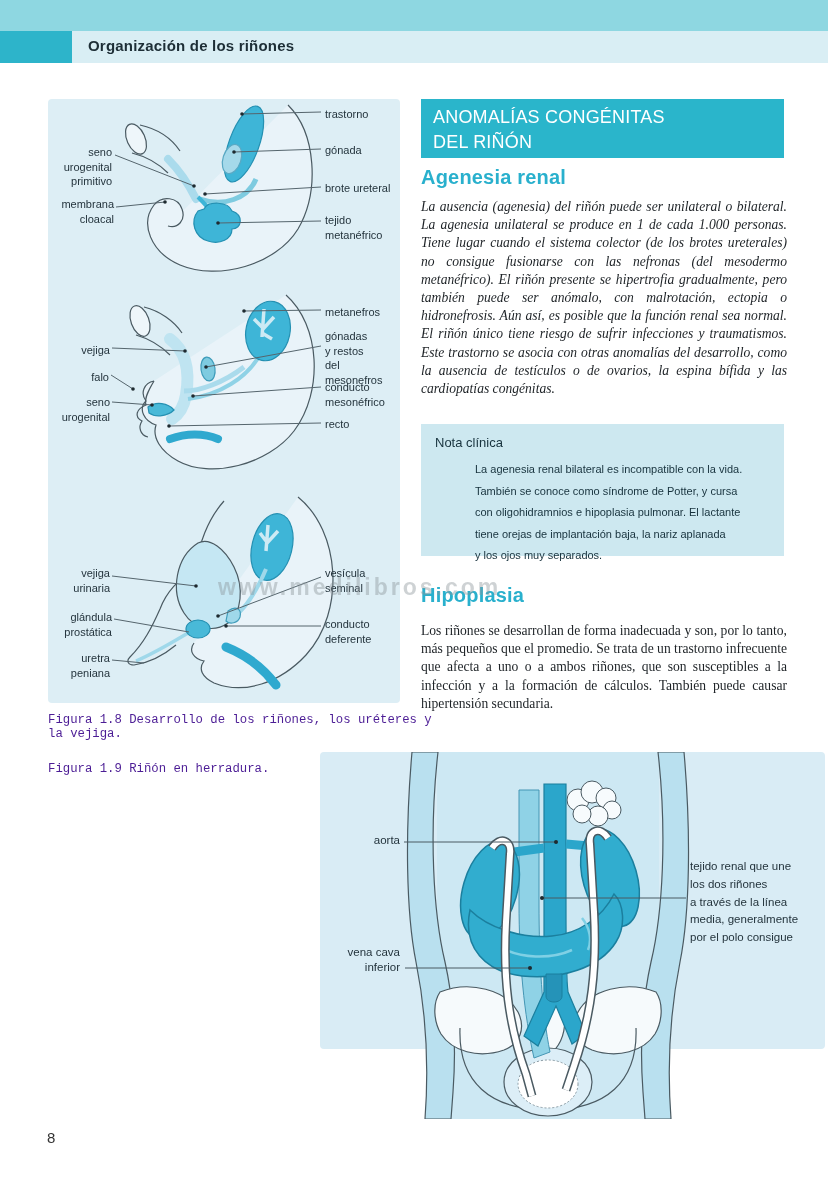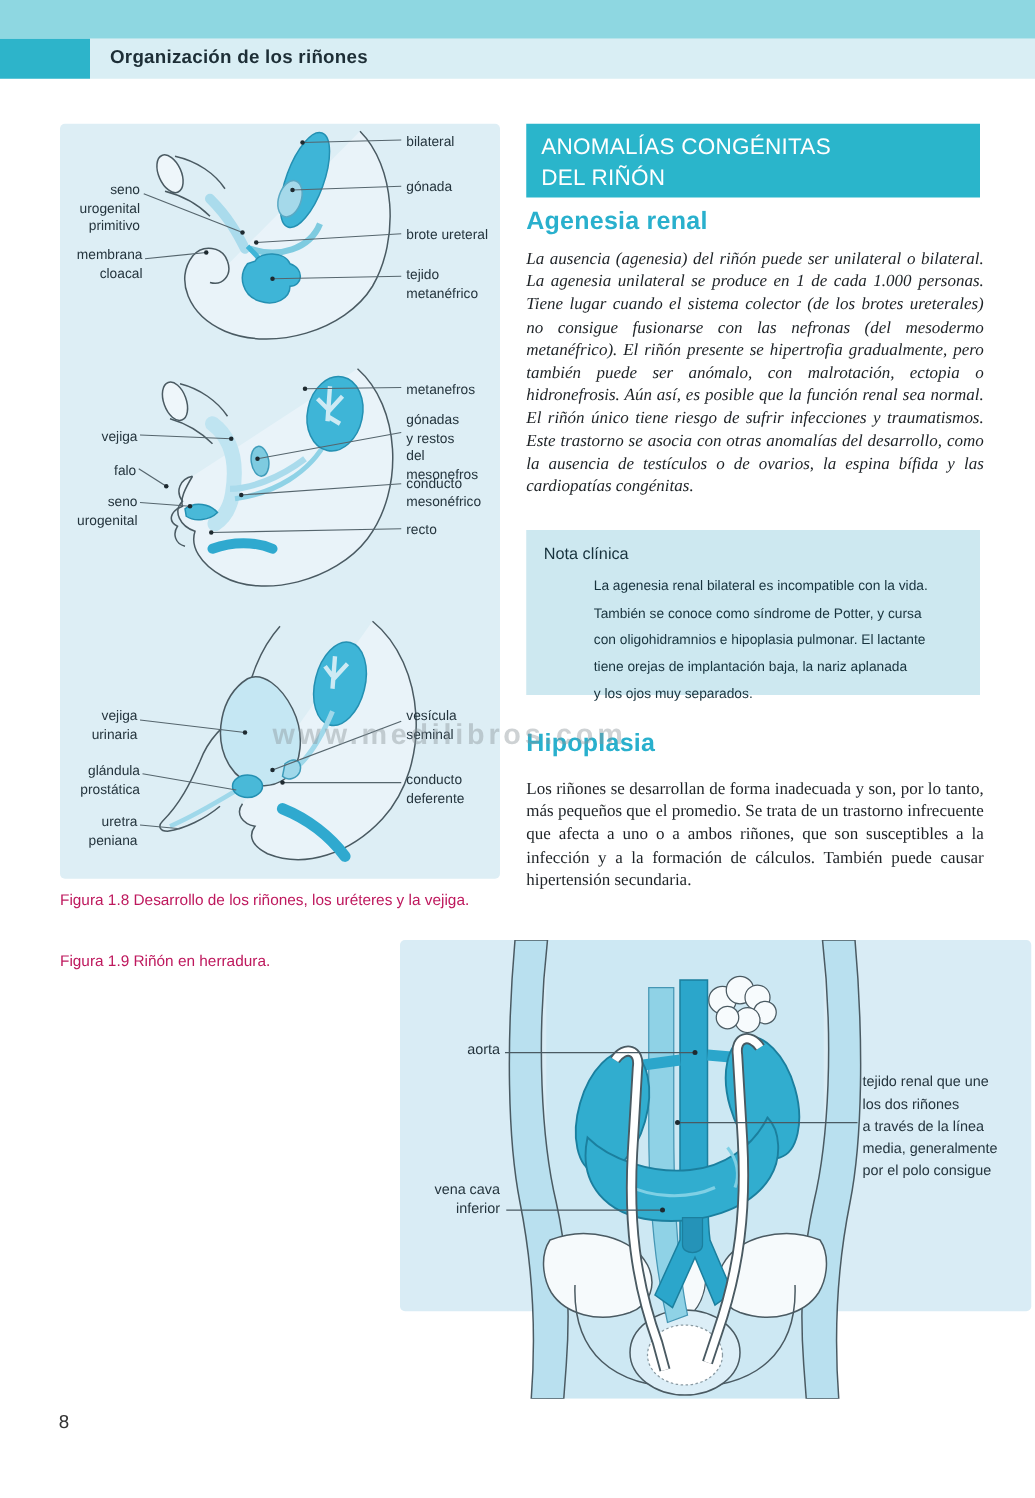--- a/index.html
+++ b/index.html
@@ -33,21 +33,21 @@
   .para { position:absolute; left:421px; width:366px; font-family:"Liberation Serif",serif;
           font-size:13.6px; line-height:18.2px; text-align:justify; color:#1d2226; }
   .para.p1 { top:198px;font-style:italic; }
   .para.p2 { top:622px; }
 
   .note { position:absolute; left:421px; top:424px; width:363px; height:132px; background:#cde8f0;
           padding:11px 14px 16px 14px; color:#17323d; }
   .note-title { font-size:13px; margin-bottom:9px; }
   .note-body  { font-size:11px; line-height:21.5px; white-space:pre-line;margin-left:40px; }
 
-  .caption { position:absolute; left:48px; font-size:12.3px; color:#be185d; }
+  .caption { position:absolute; left:48px; font-size:12.3px; color:#4c1d95;font-family:Liberation Mono, monospace; }
   .cap18 { top:713px; width:400px; }
   .cap19 { top:762px; width:230px; }
 
   .watermark { position:absolute; left:218px; top:574px; font-size:23px; font-weight:bold;
                letter-spacing:3px; color:rgba(138,148,153,0.42); }
 
   .pageno { position:absolute; left:47px; top:1129px; font-size:15px; color:#333; }
 </style>
 </head>
 <body>
@@ -140,21 +140,21 @@
         <circle cx="170" cy="517" r="1.8"></circle>
           <circle cx="178" cy="527" r="1.8"></circle>
       </g>
     </svg>
 
     <div class="lbl r" style="left:0;width:64px;top:46px">seno
 urogenital
 primitivo</div>
     <div class="lbl r" style="left:0;width:66px;top:98px">membrana
 cloacal</div>
-    <div class="lbl" style="left:277px;top:8px">bilateral</div>
+    <div class="lbl" style="left:277px;top:8px">trastorno</div>
     <div class="lbl" style="left:277px;top:44px">gónada</div>
     <div class="lbl" style="left:277px;top:82px">brote ureteral</div>
     <div class="lbl" style="left:277px;top:114px">tejido
 metanéfrico</div>
     <div class="lbl r" style="left:0;width:62px;top:244px">vejiga</div>
     <div class="lbl r" style="left:0;width:61px;top:271px">falo</div>
     <div class="lbl r" style="left:0;width:62px;top:296px">seno
 urogenital</div>
     <div class="lbl" style="left:277px;top:206px">metanefros</div>
     <div class="lbl" style="left:277px;top:230px">gónadas

